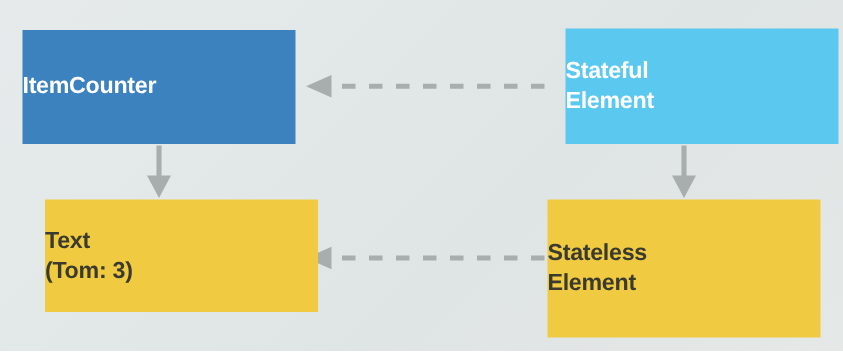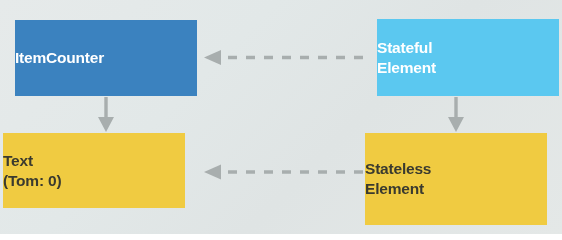--- a/index.html
+++ b/index.html
@@ -34,21 +34,21 @@
   }
   .node .line1, .node .line2 { display: block; white-space: nowrap; }
 
   
   #node-item-counter {
     left: 15px; top: 20px; width: 182px; height: 76px;
     background: #3b82bf;
     color: #ffffff;
   }
   #node-text {
-    left: 3px; top: 133px; width: 182px; height: 75px;
+    left: 30px; top: 133px; width: 182px; height: 75px;
     background: #f0cb41;
     color: #3a3a2f;
   }
   
   #node-stateful {
     left: 365px; top: 19px; width: 182px; height: 77px;
     background: #5bc8f0;
     color: #ffffff;
     margin-left: 12px;
   }
@@ -93,21 +93,21 @@
       <polygon points="456,132 448,117 464,117" fill="#a8aeae"></polygon>
     </g>
   </svg>
 
   <div class="node" id="node-item-counter">
     <span class="line1">ItemCounter</span>
   </div>
 
   <div class="node" id="node-text">
     <span class="line1">Text</span>
-    <span class="line2">(Tom: 0)</span>
+    <span class="line2">(Tom: 3)</span>
   </div>
 
   <div class="node" id="node-stateful">
     <span class="line1">Stateful</span>
     <span class="line2">Element</span>
   </div>
 
   <div class="node" id="node-stateless">
     <span class="line1">Stateless</span>
     <span class="line2">Element</span>

